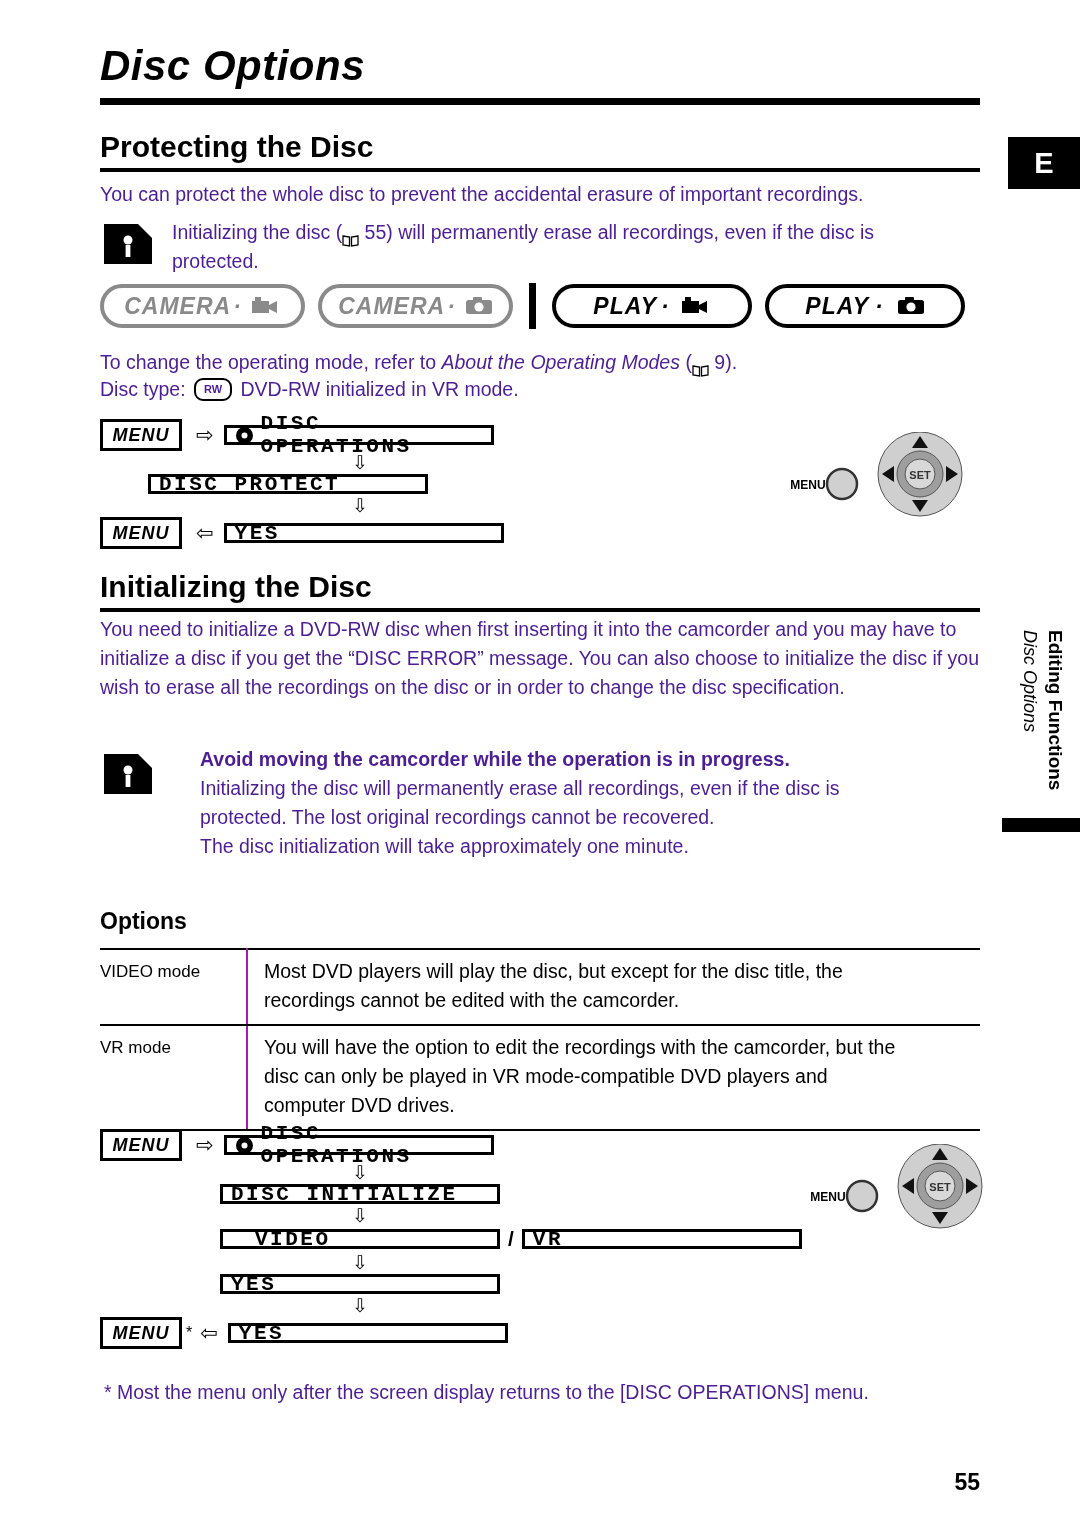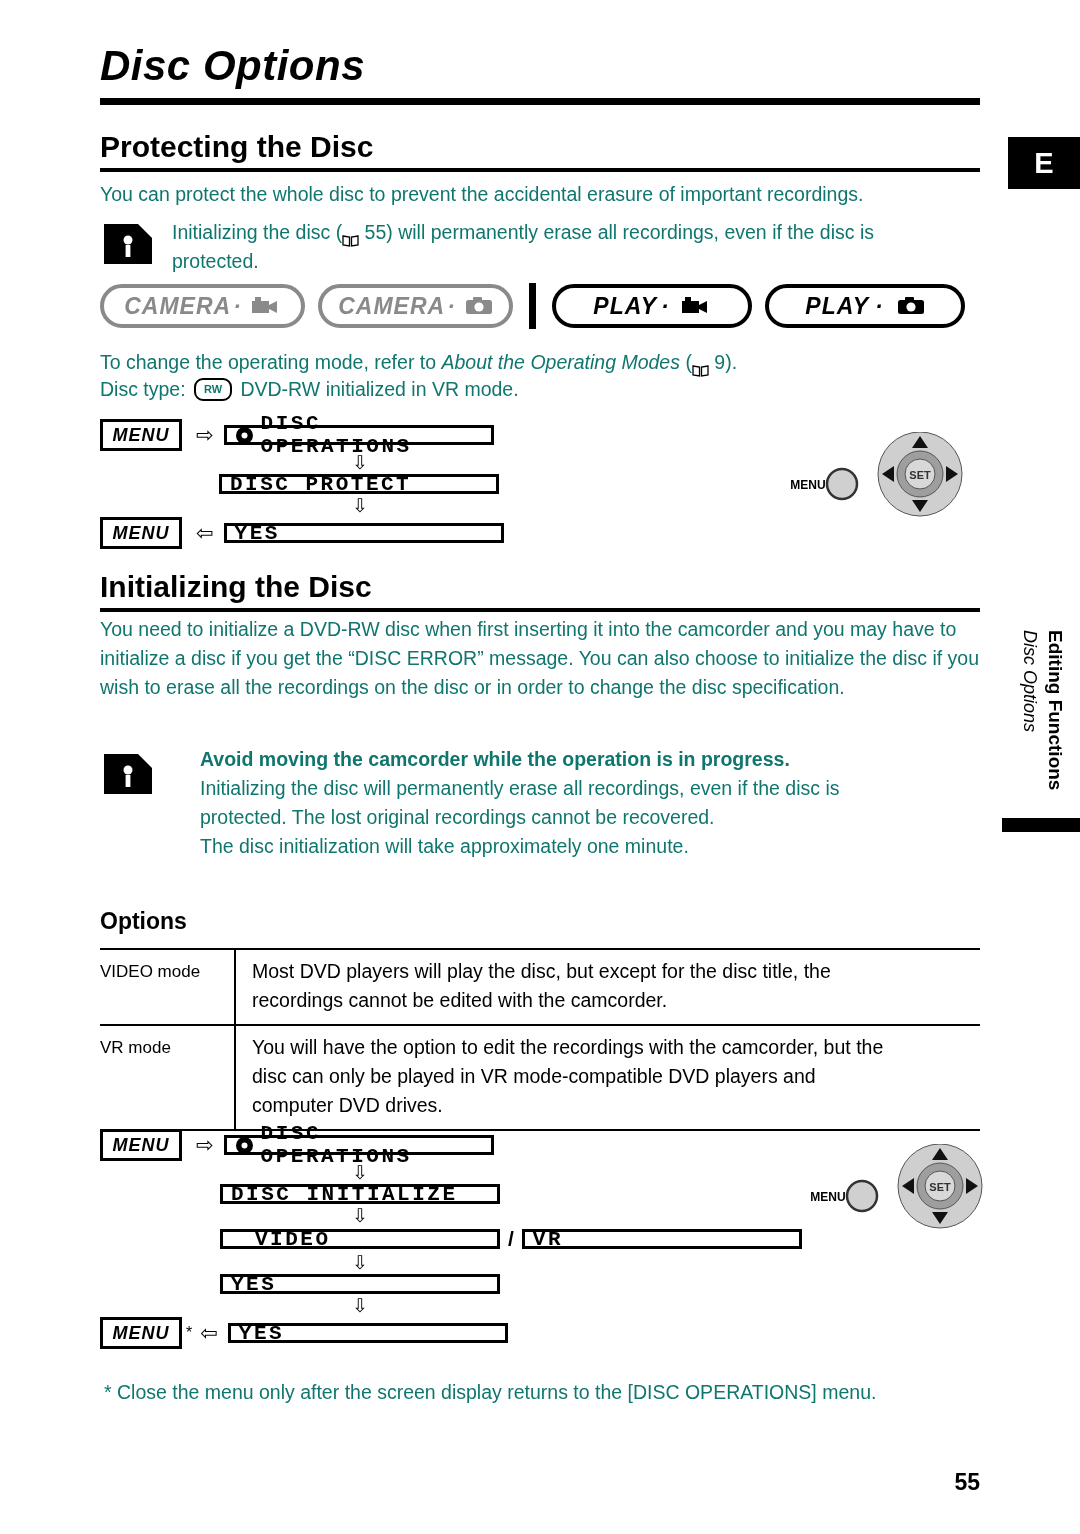--- a/index.html
+++ b/index.html
@@ -66,21 +66,21 @@
     left: 100px;
     width: 880px;
     height: 4px;
     background: #000;
   }
 
   .body-text {
     position: absolute;
     font-size: 19.5px;
     line-height: 29px;
-    color: #0f766e;
+    color: #4c1d95;
   }
 
   
   .warn-icon {
     position: absolute;
     width: 56px;
     height: 52px;
   }
   .warn-icon svg { display: block; }
 
@@ -164,22 +164,22 @@
   .opt-table td {
     border-top: 2px solid #000;
     border-bottom: 2px solid #000;
     padding: 7px 0 9px 0;
     vertical-align: top;
     line-height: 29px;
   }
   .opt-table td.lbl {
     width: 130px;
     font-size: 17px;
-    padding-right: 4px;
-    border-right: 2px solid #000000;
+    padding-right: 16px;
+    border-right: 2px solid #a21caf;
   }
   .opt-table td.val { padding-left: 16px; }
 
   
   .side-tab {
     position: absolute;
     right: 0;
     top: 818px;
     width: 78px;
     height: 14px;
@@ -345,21 +345,21 @@
         <span style="display:inline-flex;margin-right:7px;">
           <svg width="19" height="19" viewBox="0 0 19 19">
               <circle cx="9.5" cy="9.5" r="8.5" fill="#000"></circle>
               <circle cx="9.5" cy="9.5" r="3" fill="#fff"></circle>
             </svg>
         </span>
         <span>DISC OPERATIONS</span>
       </div>
     </div>
     <div class="arrow-d" style="width:280px; margin-left:120px;">⇩</div>
-    <div class="flow-row" style="margin-left:119px;">
+    <div class="flow-row" style="margin-left:48px;">
       <div class="lcd-box" style="width:280px;">DISC PROTECT</div>
     </div>
     <div class="arrow-d" style="width:280px; margin-left:120px;">⇩</div>
     <div class="flow-row">
       <div class="menu-chip">MENU</div>
       <div class="arrow-l" style="margin:0 10px 0 14px;">⇦</div>
       <div class="lcd-box" style="width:280px;">YES</div>
     </div>
   </div>
 
@@ -465,20 +465,20 @@
       <text x="140" y="47" font-family="Liberation Sans, sans-serif" font-size="11" font-weight="bold" text-anchor="middle" fill="#333">SET</text>
       <polygon points="140,4 132,16 148,16" fill="#111"></polygon>
       <polygon points="140,80 132,68 148,68" fill="#111"></polygon>
       <polygon points="102,42 114,34 114,50" fill="#111"></polygon>
       <polygon points="178,42 166,34 166,50" fill="#111"></polygon>
       <circle cx="62" cy="52" r="15" fill="#d0d0d0" stroke="#333" stroke-width="2.5"></circle>
       <text x="28" y="57" font-family="Liberation Sans, sans-serif" font-size="12" font-weight="bold" text-anchor="middle" fill="#000">MENU</text>
     </svg>
   </div>
 
-  <div class="body-text" style="left:104px; top:1378px; width:880px;">* Close the menu only after the screen display returns to the [DISC OPERATIONS] menu.</div>
+  <div class="body-text" style="left:104px; top:1378px; width:880px;">* Most the menu only after the screen display returns to the [DISC OPERATIONS] menu.</div>
 
   <div class="side-tab"></div>
   <div class="side-vert">Editing Functions</div>
   <div class="side-vert2">Disc Options</div>
 
   <div class="page-num">55</div>
 </div>
 
 </body></html>

